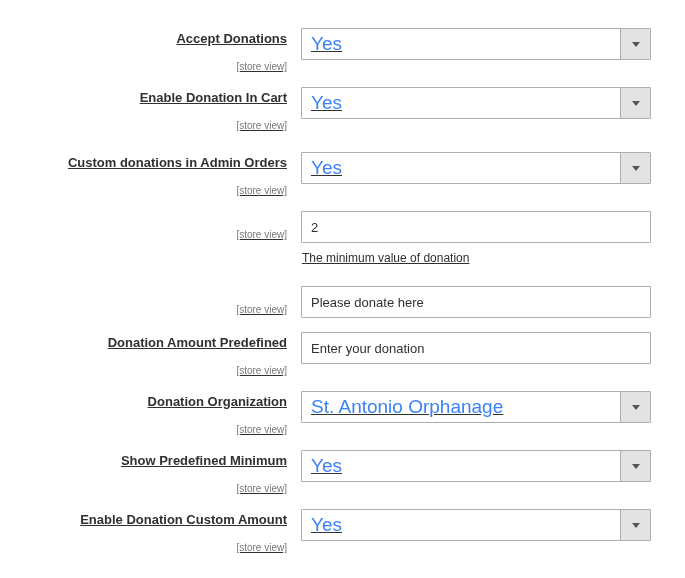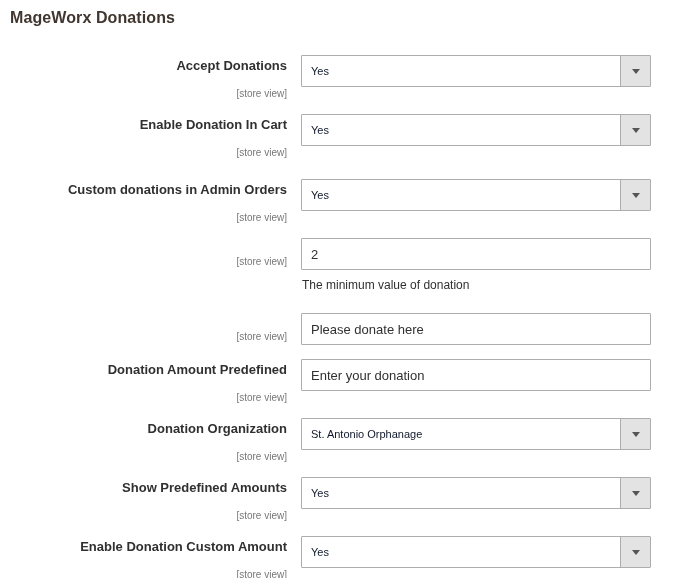--- a/index.html
+++ b/index.html
@@ -28,20 +28,21 @@
     padding: 9px 0 0 10px;
     letter-spacing: 0.1px;
   }
   .form {
     margin-top: 22px;
   }
   .field-row {
     display: flex;
     align-items: flex-start;
     margin-bottom: 0;
+    text-decoration: underline;
   }
   .field-label-col {
     width: 293px;
     flex: 0 0 293px;
     text-align: right;
     padding-right: 6px;
     padding-top: 9px;
   }
   .field-label {
     font-size: 13px;
@@ -84,22 +85,22 @@
     width: 350px;
     height: 32px;
     border: 1px solid #adadad;
     border-radius: 1px;
     background: #ffffff;
     display: flex;
     align-items: center;
     overflow: hidden;
   }
   .select-value {
-    font-size: 11px;
-    color: #0f172a;
+    font-size: 19px;
+    color: #3b82f6;
     padding-left: 9px;
     flex: 1 1 auto;
     white-space: nowrap;
     overflow: hidden;
     text-overflow: ellipsis;
   }
   .select-arrow {
     width: 30px;
     height: 30px;
     flex: 0 0 30px;
@@ -125,21 +126,20 @@
     padding-left: 1px;
   }
   .spacer-8 { height: 8px; }
   .spacer-14 { height: 14px; }
 </style>
 </head>
 <body>
 
 <div class="page">
 
-  <div class="section-title">MageWorx Donations</div>
 
   <div class="form">
 
     <div class="field-row">
       <div class="field-label-col">
         <div class="field-label">Accept Donations</div>
         <div class="field-scope">[store view]</div>
       </div>
       <div class="field-control-col">
         <div class="control-wrap">
@@ -248,21 +248,21 @@
               </span>
           </div>
         </div>
       </div>
     </div>
 
     <div class="spacer-8"></div>
 
     <div class="field-row">
       <div class="field-label-col">
-        <div class="field-label">Show Predefined Amounts</div>
+        <div class="field-label">Show Predefined Minimum</div>
         <div class="field-scope">[store view]</div>
       </div>
       <div class="field-control-col">
         <div class="control-wrap">
           <div class="select-box">
             <span class="select-value">Yes</span>
             <span class="select-arrow">
                 <span class="caret"></span>
               </span>
           </div>

